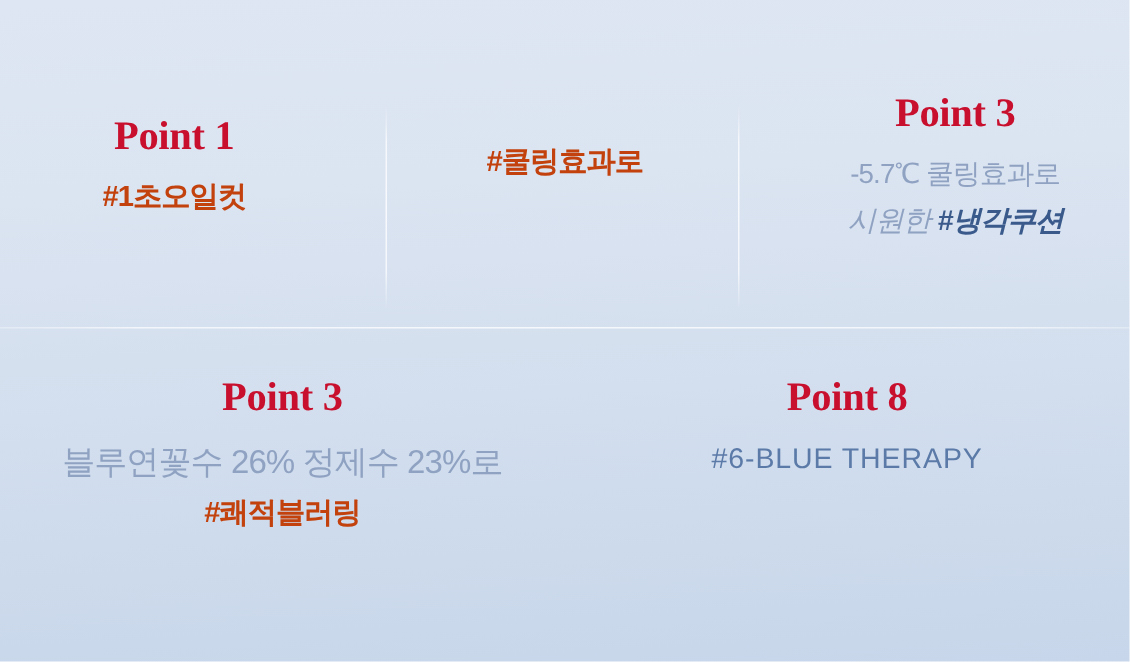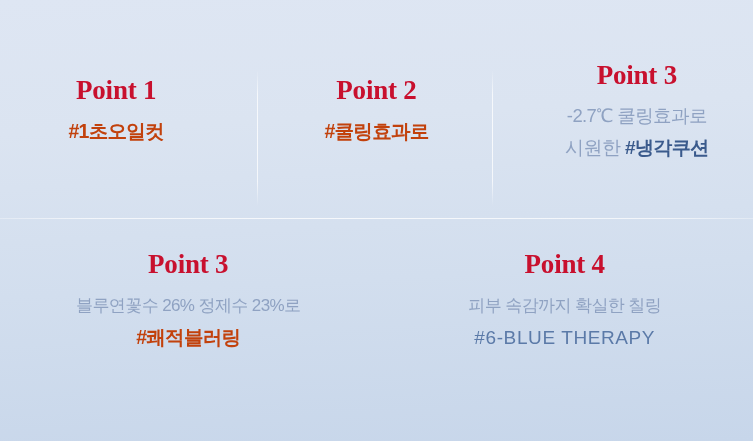--- a/index.html
+++ b/index.html
@@ -111,77 +111,76 @@
     white-space: nowrap;
   }
 
   
   .point-tag-inline {
     font-size: 19px;
     line-height: 1.0;
     margin: 0;
     white-space: nowrap;
     letter-spacing: -0.6px;
+    font-style: italic;
   }
   .point-tag-inline .lead {
     font-weight: 400;
     color: #8fa2c2;
   }
   .point-tag-inline .tag {
     font-weight: 700;
     color: #3a5a8c;
   }
 
   
   .point-tag.latin {
     font-weight: 500;
     font-size: 19px;
     letter-spacing: 0.6px;
     color: #5b7aa8;
   }
 
   .row-bottom .point-title { margin-bottom: 17px; }
-  .row-bottom .point-desc  { font-size: 17px; margin-bottom: 14px; }
+  .row-bottom .point-desc  { font-size: 22px; margin-bottom: 14px; }
 </style>
 </head>
 <body>
 
 <div class="infographic">
 
   <div class="row row-top">
 
     <div class="point">
       <p class="point-title">Point 1</p>
       <p class="point-tag">#1초오일컷</p>
     </div>
 
     <div class="point">
-      <p class="point-title">Point 2</p>
       <p class="point-tag">#쿨링효과로</p>
     </div>
 
     <div class="point">
       <p class="point-title">Point 3</p>
-      <p class="point-desc">-2.7℃ 쿨링효과로</p>
+      <p class="point-desc">-5.7℃ 쿨링효과로</p>
       <p class="point-tag-inline"><span class="lead">시원한 </span><span class="tag">#냉각쿠션</span></p>
     </div>
 
     <div class="v-divider d1"></div>
     <div class="v-divider d2"></div>
     <div class="h-divider"></div>
   </div>
 
   <div class="row row-bottom">
 
     <div class="point">
       <p class="point-title">Point 3</p>
       <p class="point-desc">블루연꽃수 26% 정제수 23%로</p>
       <p class="point-tag">#쾌적블러링</p>
     </div>
 
     <div class="point">
-      <p class="point-title">Point 4</p>
-      <p class="point-desc">피부 속감까지 확실한 칠링</p>
+      <p class="point-title">Point 8</p>
       <p class="point-tag latin">#6-BLUE THERAPY</p>
     </div>
   </div>
 
 </div>
 
 </body></html>

